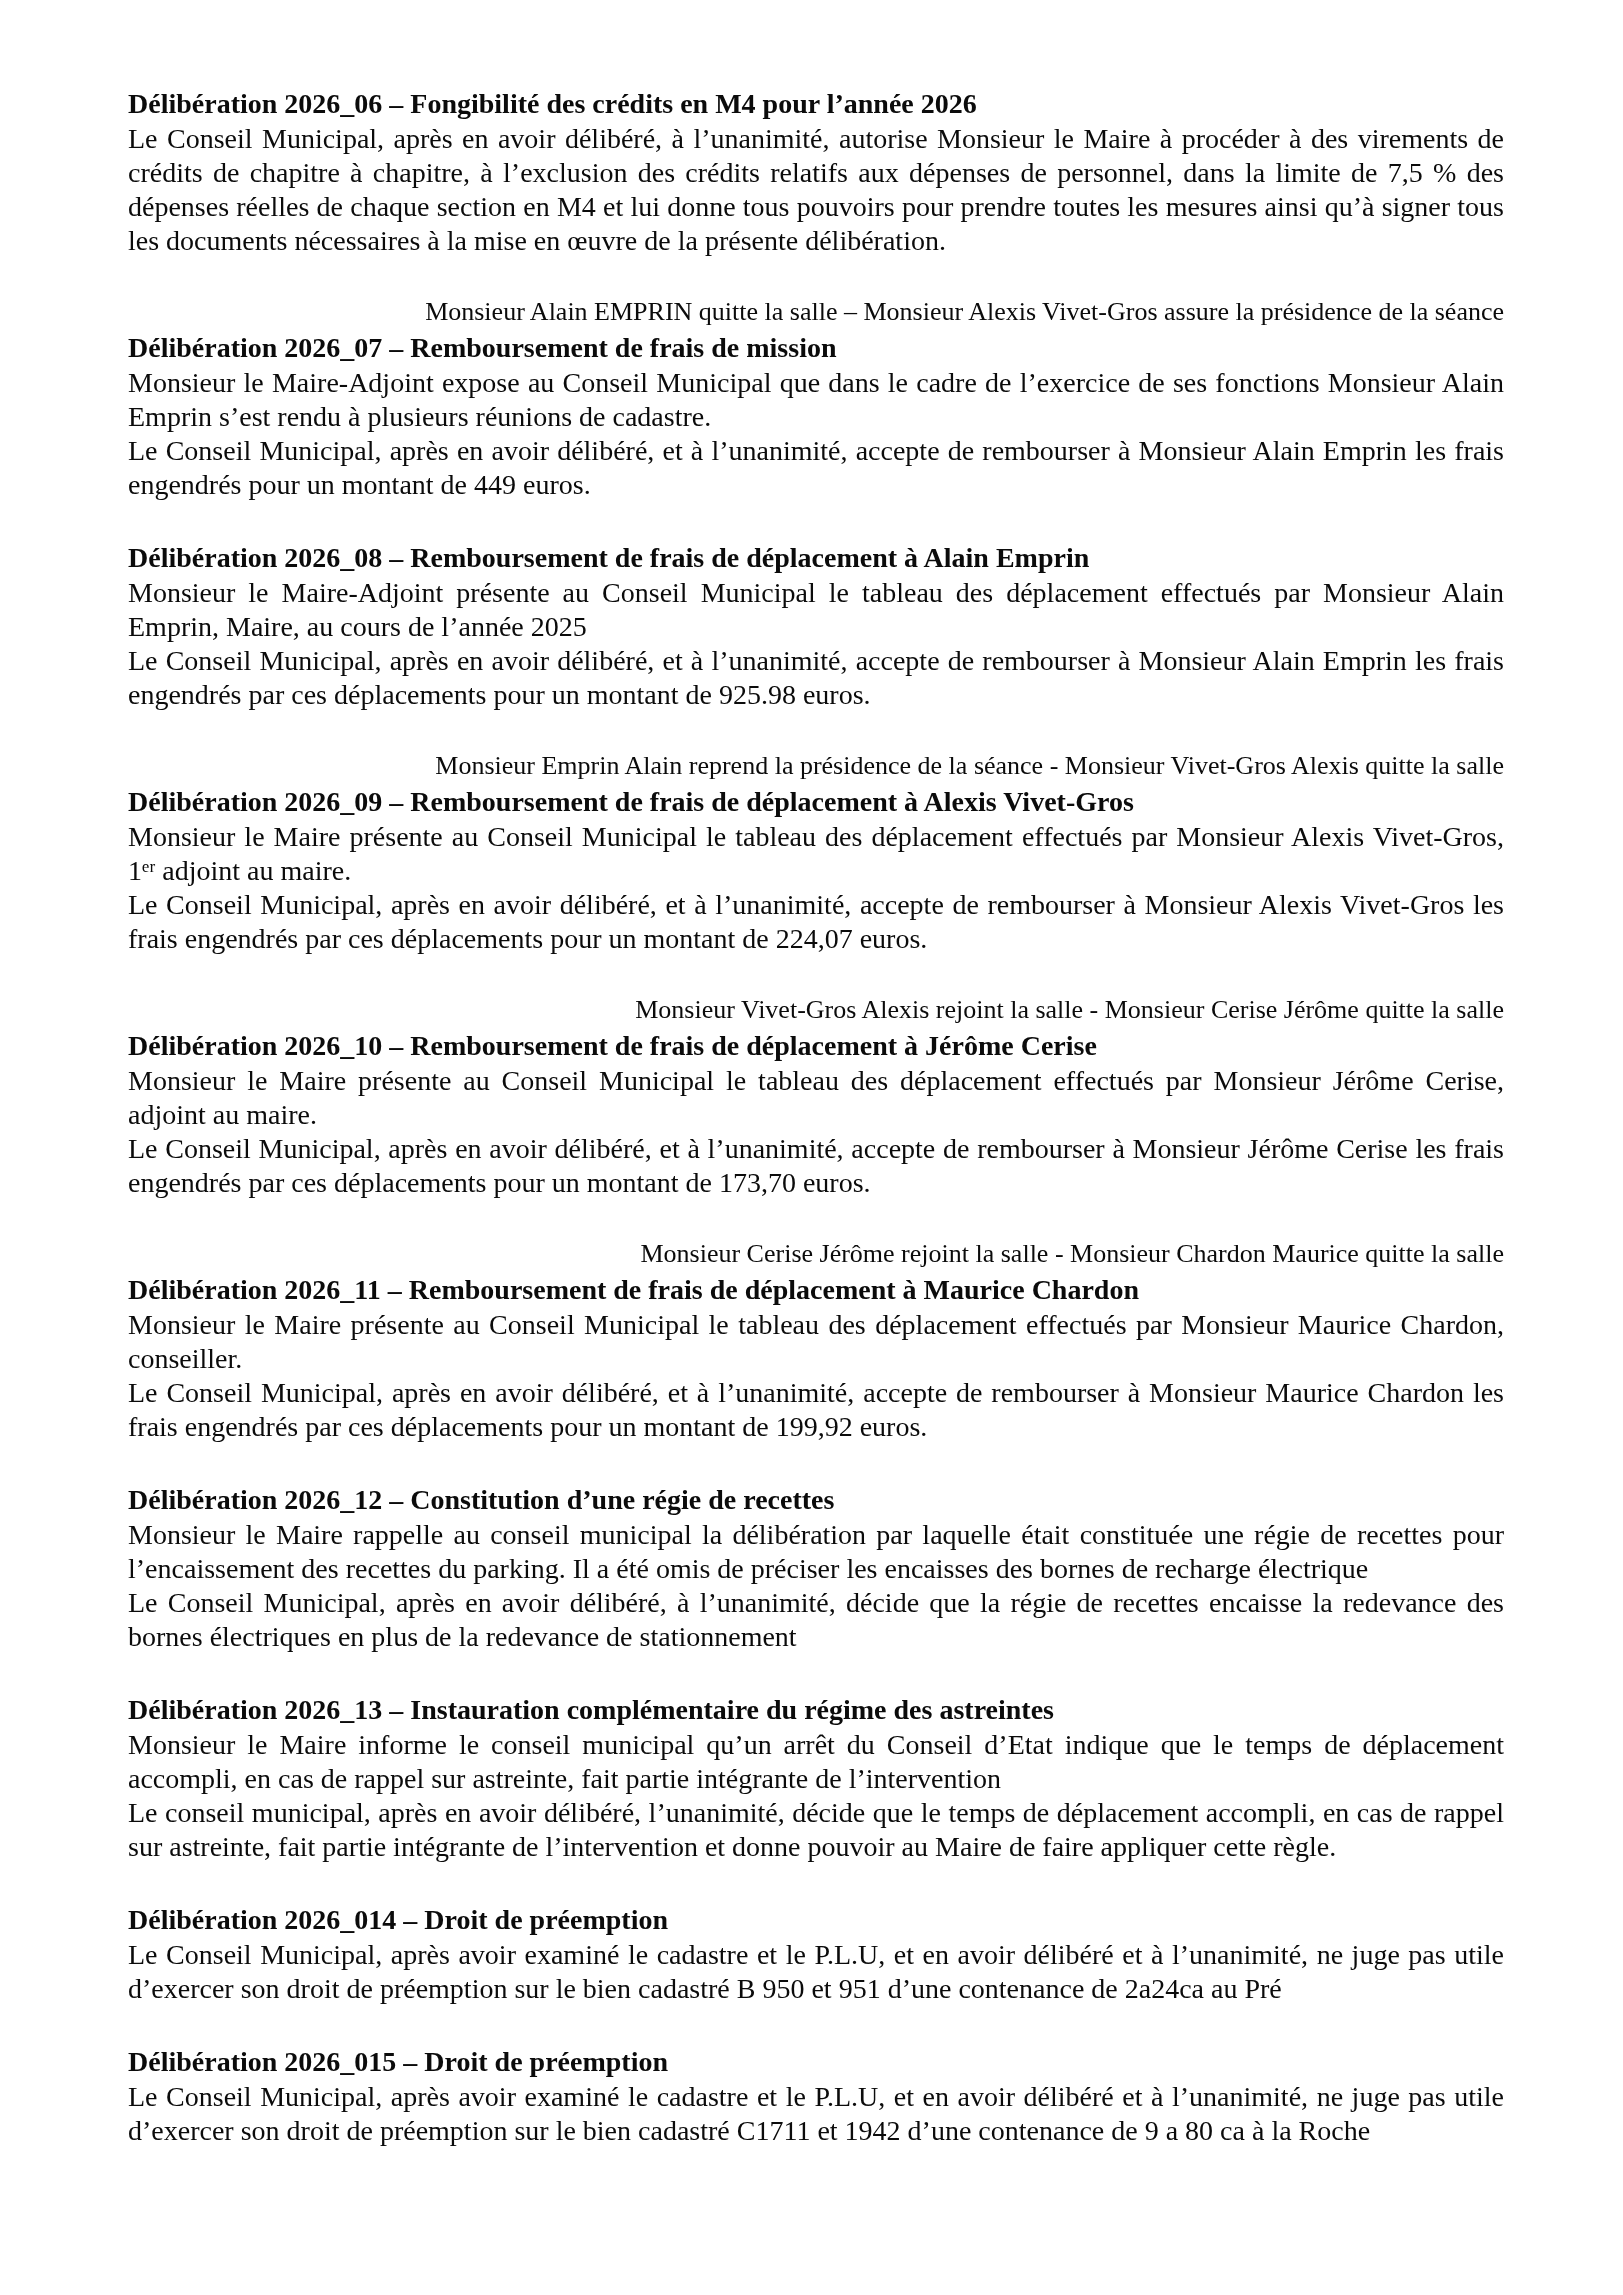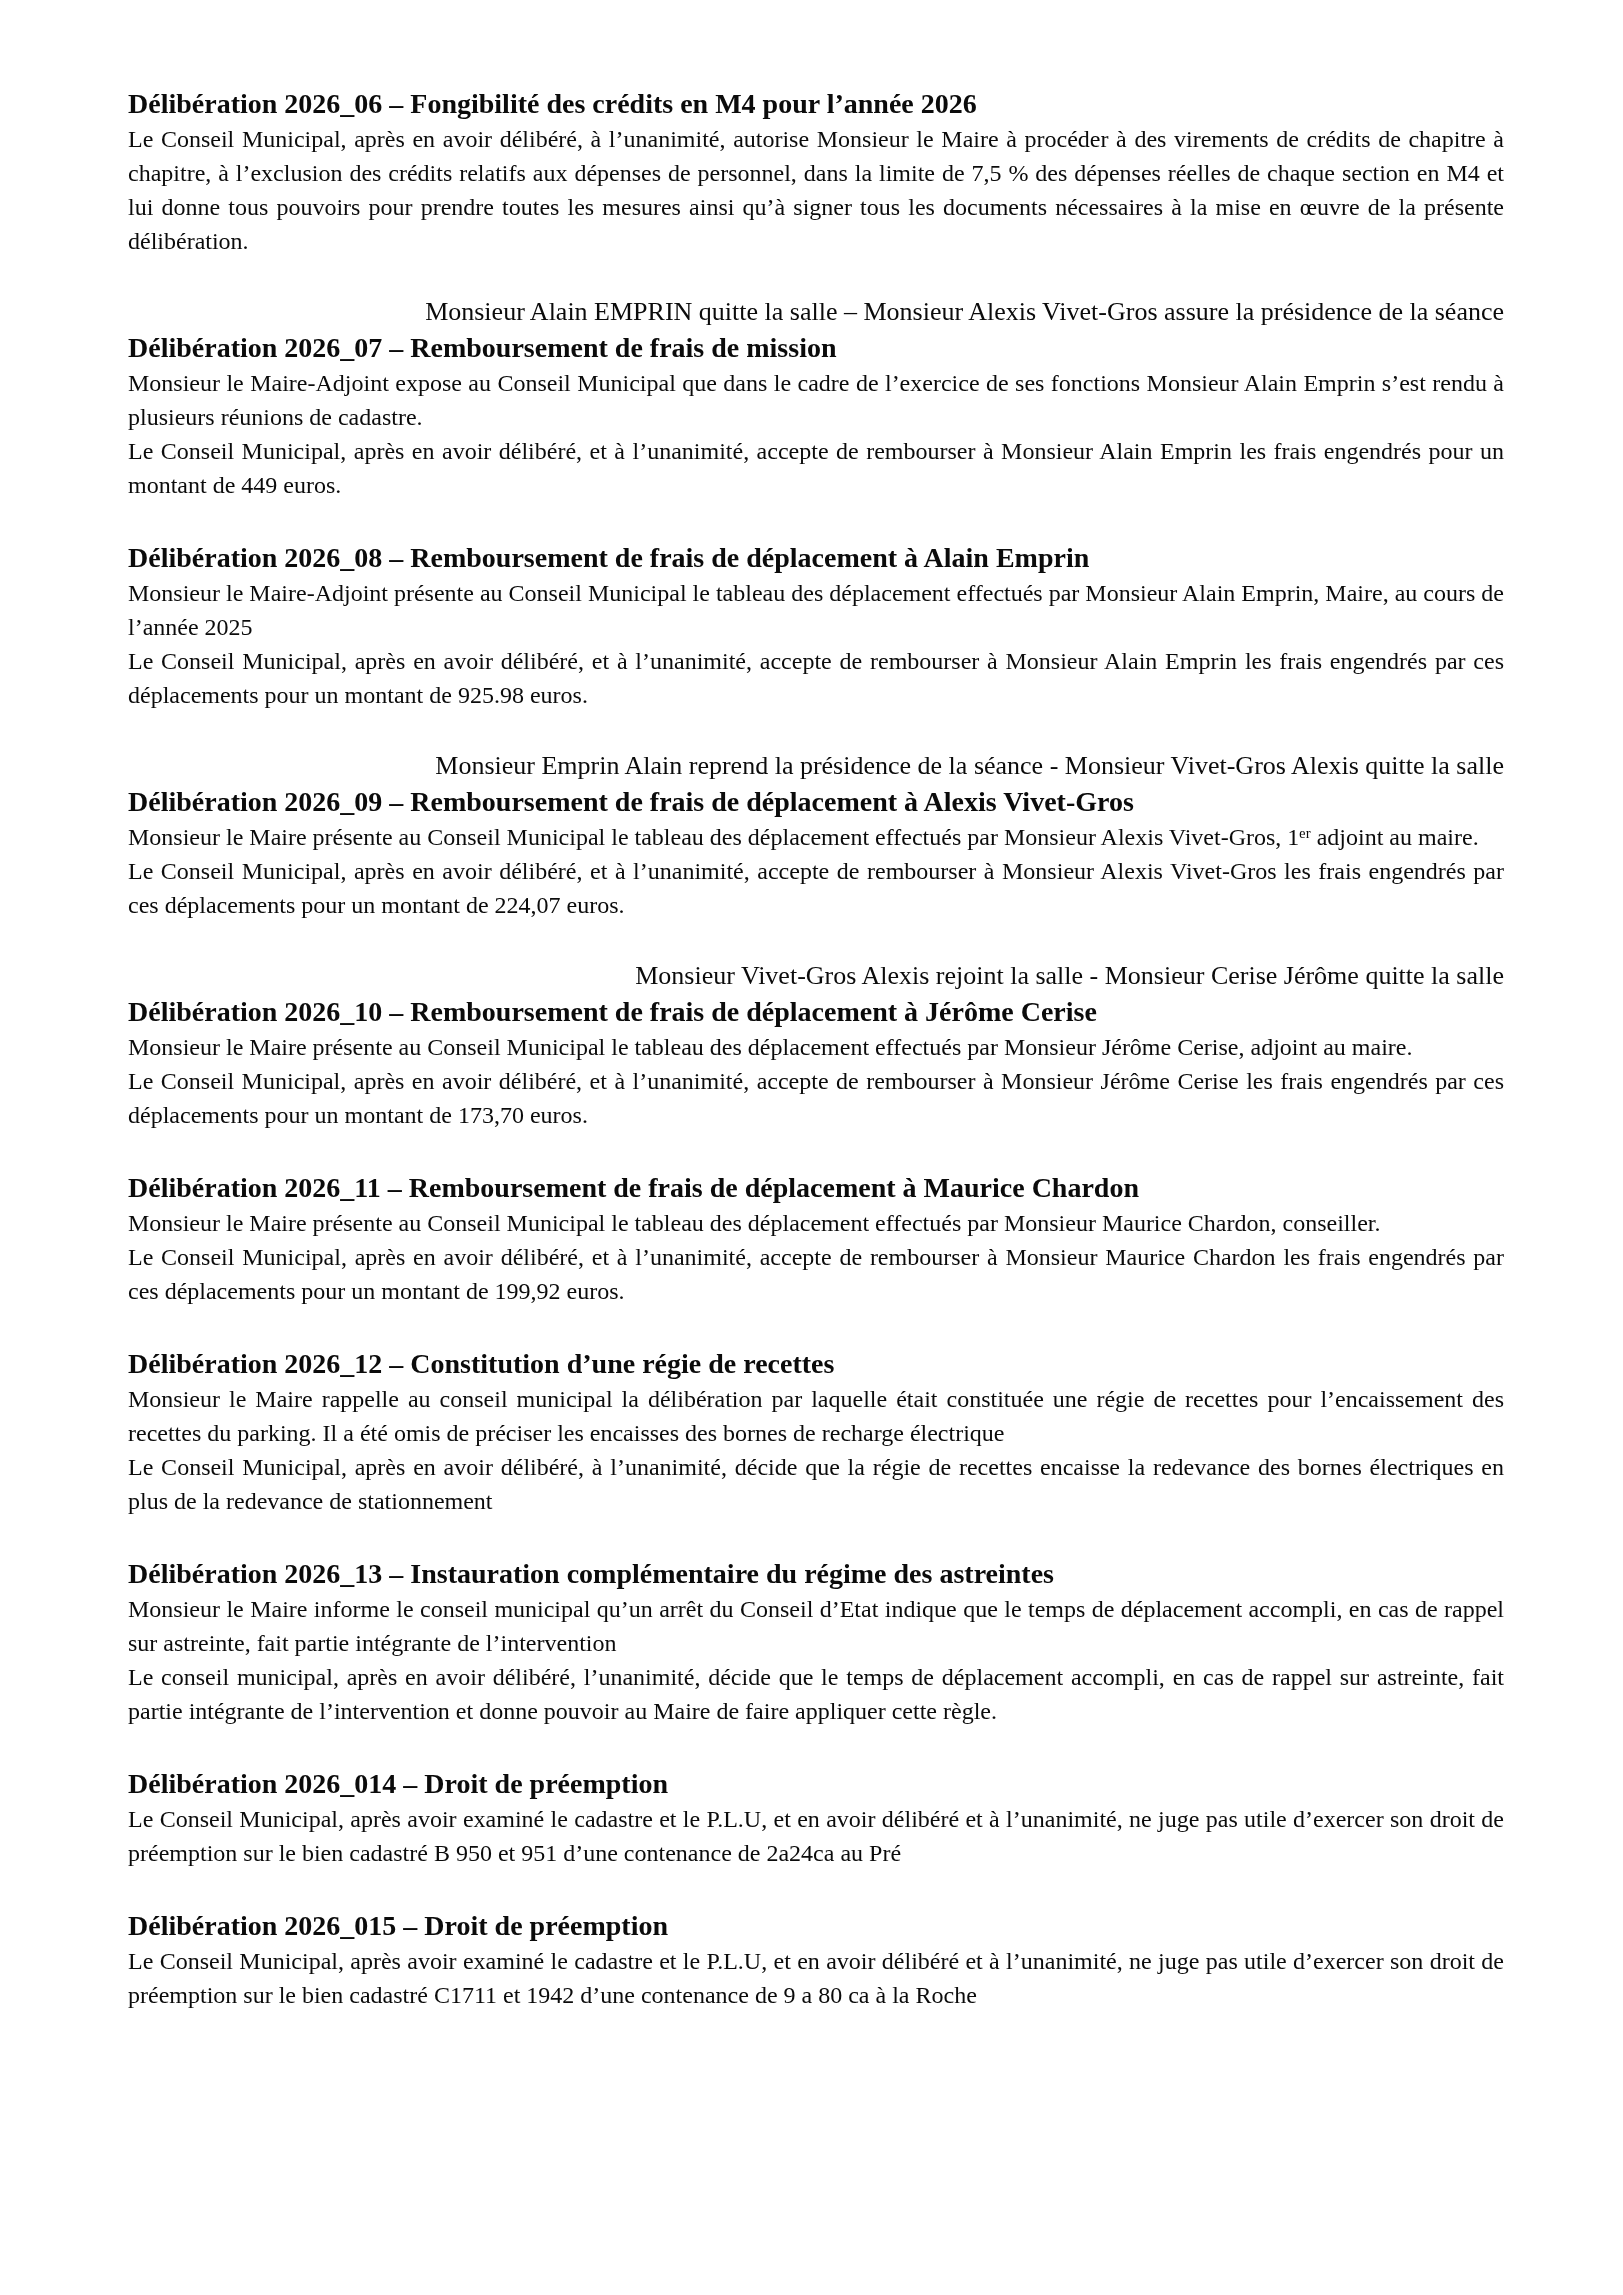--- a/index.html
+++ b/index.html
@@ -25,21 +25,21 @@
     line-height: 34px;
     text-align: right;
   }
   .heading {
     font-size: 28px;
     line-height: 37px;
     font-weight: bold;
     text-align: left;
   }
   .para {
-    font-size: 24px;
+    font-size: 28px;
     line-height: 34px;
     text-align: justify;
   }
 </style>
 </head>
 <body>
 
 <div class="page">
   <div class="content">
 
@@ -69,20 +69,21 @@
     </section>
 
     <section class="deliberation">
       <p class="note">Monsieur Vivet-Gros Alexis rejoint la salle - Monsieur Cerise Jérôme quitte la salle</p>
       <h2 class="heading">Délibération 2026_10 – Remboursement de frais de déplacement à Jérôme Cerise</h2>
       <p class="para">Monsieur le Maire présente au Conseil Municipal le tableau des déplacement effectués par Monsieur Jérôme Cerise, adjoint au maire.</p>
       <p class="para">Le Conseil Municipal, après en avoir délibéré, et à l’unanimité, accepte de rembourser à Monsieur Jérôme Cerise les frais engendrés par ces déplacements pour un montant de 173,70 euros.</p>
     </section>
 
     <section class="deliberation">
+      <p class="note">Monsieur Cerise Jérôme rejoint la salle - Monsieur Chardon Maurice quitte la salle</p>
       <h2 class="heading">Délibération 2026_11 – Remboursement de frais de déplacement à Maurice Chardon</h2>
       <p class="para">Monsieur le Maire présente au Conseil Municipal le tableau des déplacement effectués par Monsieur Maurice Chardon, conseiller.</p>
       <p class="para">Le Conseil Municipal, après en avoir délibéré, et à l’unanimité, accepte de rembourser à Monsieur Maurice Chardon les frais engendrés par ces déplacements pour un montant de 199,92 euros.</p>
     </section>
 
     <section class="deliberation">
       <h2 class="heading">Délibération 2026_12 – Constitution d’une régie de recettes</h2>
       <p class="para">Monsieur le Maire rappelle au conseil municipal la délibération par laquelle était constituée une régie de recettes pour l’encaissement des recettes du parking. Il a été omis de préciser les encaisses des bornes de recharge électrique</p>
       <p class="para">Le Conseil Municipal, après en avoir délibéré, à l’unanimité, décide que la régie de recettes encaisse la redevance des bornes électriques en plus de la redevance de stationnement</p>
     </section>

